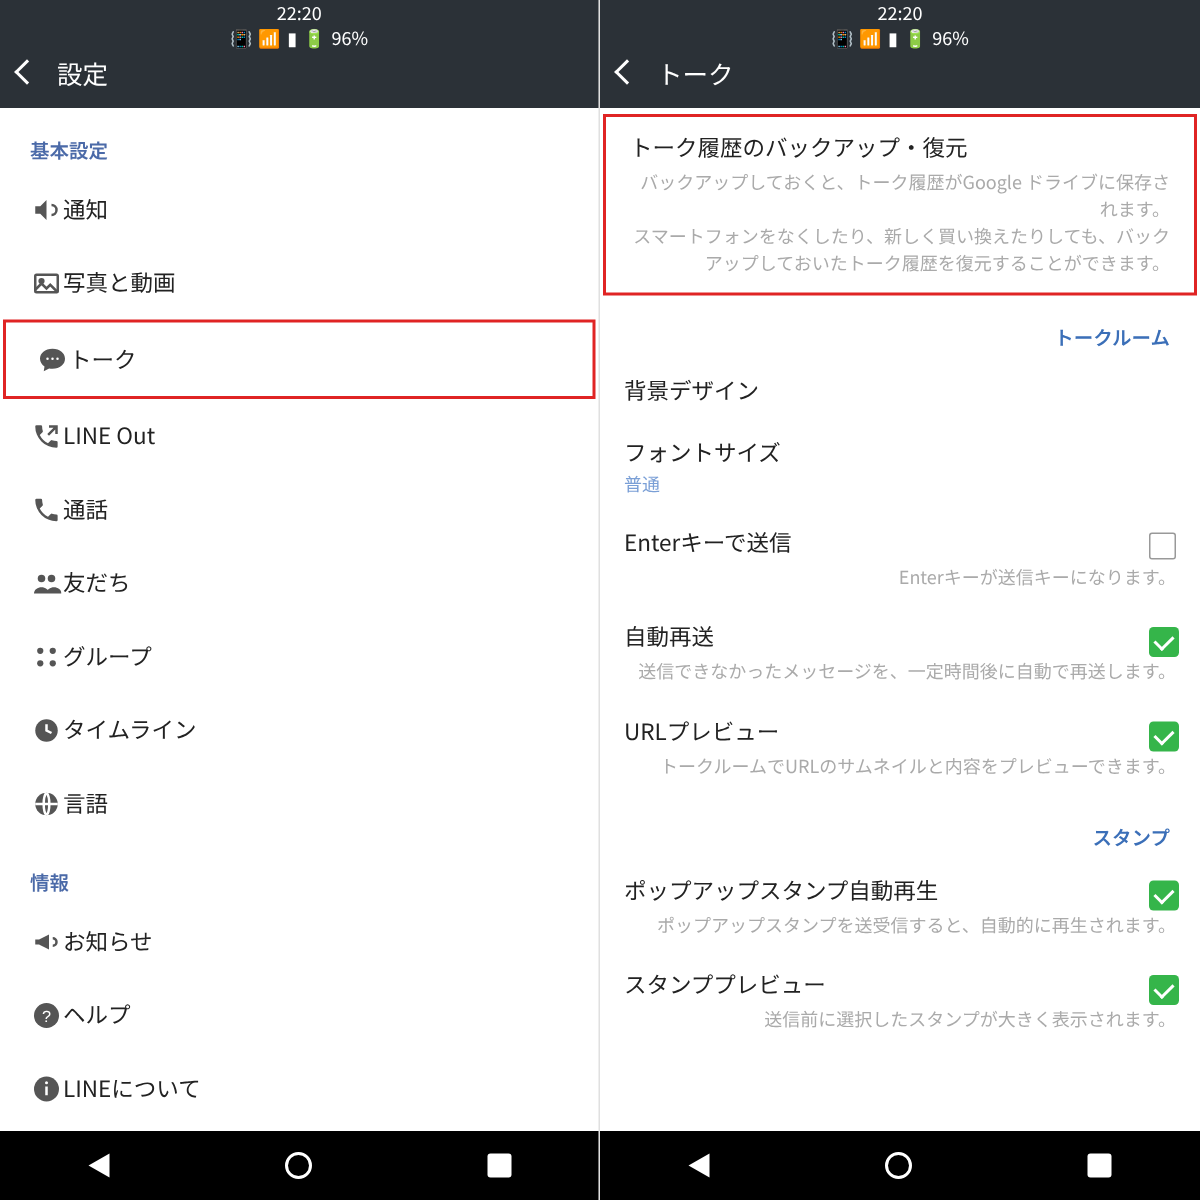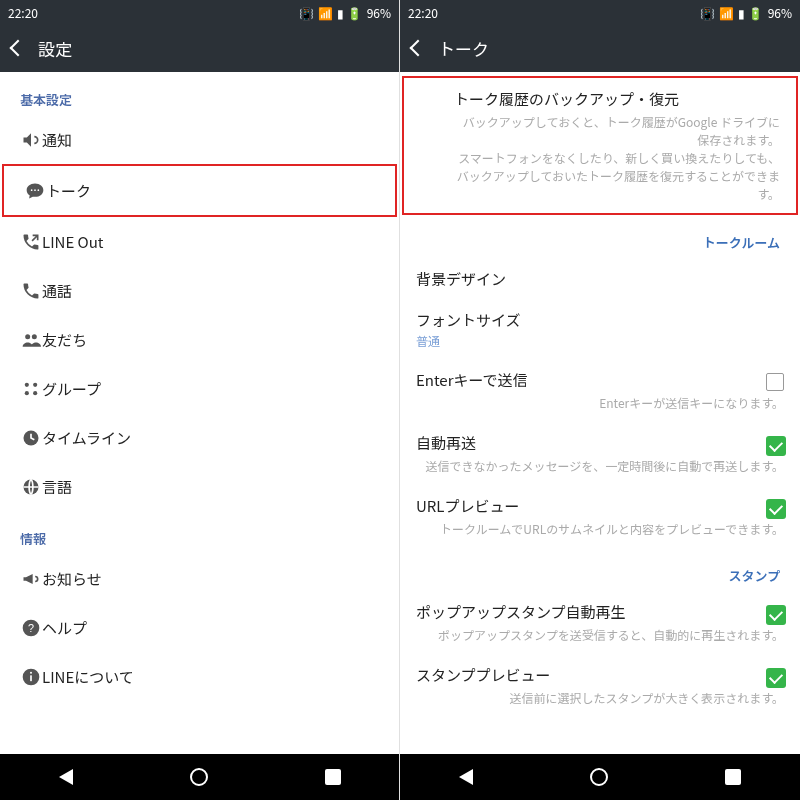--- a/index.html
+++ b/index.html
@@ -10,20 +10,21 @@
     background: #fff;
     overflow: hidden;
   }
   .pane { width: 400px; height: 800px; position: relative; background:#fff; }
   .pane.left { border-right: 1px solid #e0e0e0; }
 
   .statusbar {
     height: 24px; background: #2b3137; color: #fff;
     display: flex; align-items: center; font-size: 12px;
     padding: 0 8px;
+    flex-direction: column;
   }
   .statusbar .spacer { flex: 1; }
   .statusbar .icons { display:flex; align-items:center; gap:4px; }
   .header {
     height: 48px; background: #2b3137; color: #fff;
     display: flex; align-items: center; padding: 0 12px;
     font-size: 17px; gap: 14px;
   }
   .chev { width:12px; height:12px; border-left:2px solid #fff; border-bottom:2px solid #fff; transform:rotate(45deg); }
 
@@ -85,20 +86,30 @@
 
   <div id="left-list">
       <div class="list-row">
         <span class="icon">
           <svg width="20" height="20" viewBox="0 0 24 24" fill="#555">
             <path d="M3 9v6h4l5 5V4L7 9H3zM16 7a5 5 0 010 10v-2a3 3 0 000-6V7z"></path>
           </svg>
         </span>
         <span>通知</span>
       </div>
+      <div class="list-row">
+        <span class="icon">
+          <svg width="20" height="20" viewBox="0 0 24 24" fill="none" stroke="#555" stroke-width="2">
+            <rect x="3" y="5" width="18" height="14" rx="1"></rect>
+            <circle cx="8" cy="10" r="1.5" fill="#555"></circle>
+            <path d="M3 17l5-5 4 4 3-3 6 6" fill="none"></path>
+          </svg>
+        </span>
+        <span>写真と動画</span>
+      </div>
       <div class="list-row highlight">
         <span class="icon">
           <svg width="20" height="20" viewBox="0 0 24 24" fill="#555">
             <path d="M12 3C6 3 2 6.6 2 11c0 2.5 1.4 4.7 3.6 6.2L5 21l4.3-2.2c.9.1 1.8.2 2.7.2 6 0 10-3.6 10-8S18 3 12 3z"></path>
             <circle cx="8" cy="11" r="1" fill="#fff"></circle>
             <circle cx="12" cy="11" r="1" fill="#fff"></circle>
             <circle cx="16" cy="11" r="1" fill="#fff"></circle>
           </svg>
         </span>
         <span>トーク</span>
@@ -210,21 +221,21 @@
       <span>▮</span>
       <span>🔋</span>
       <span>96%</span>
     </span>
   </div>
   <div class="header">
     <div class="chev"></div>
     <span>トーク</span>
   </div>
 
-  <div class="highlight" style="margin-top:4px;padding-left:34px;">
+  <div class="highlight" style="margin-top:4px;">
     <div class="r-item">
       <div class="r-title">トーク履歴のバックアップ・復元</div>
       <div class="r-desc" style="white-space:pre-line;">バックアップしておくと、トーク履歴がGoogle ドライブに保存されます。
 スマートフォンをなくしたり、新しく買い換えたりしても、バックアップしておいたトーク履歴を復元することができます。</div>
     </div>
   </div>
 
   <div class="section-label blue">トークルーム</div>
 
   <div class="r-item">

